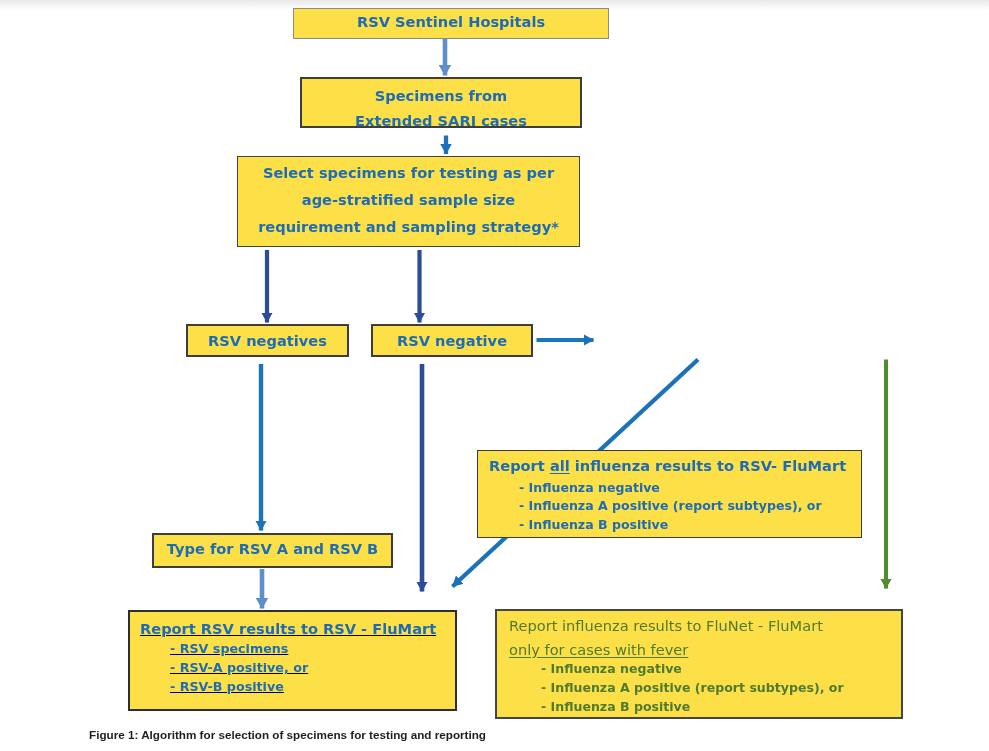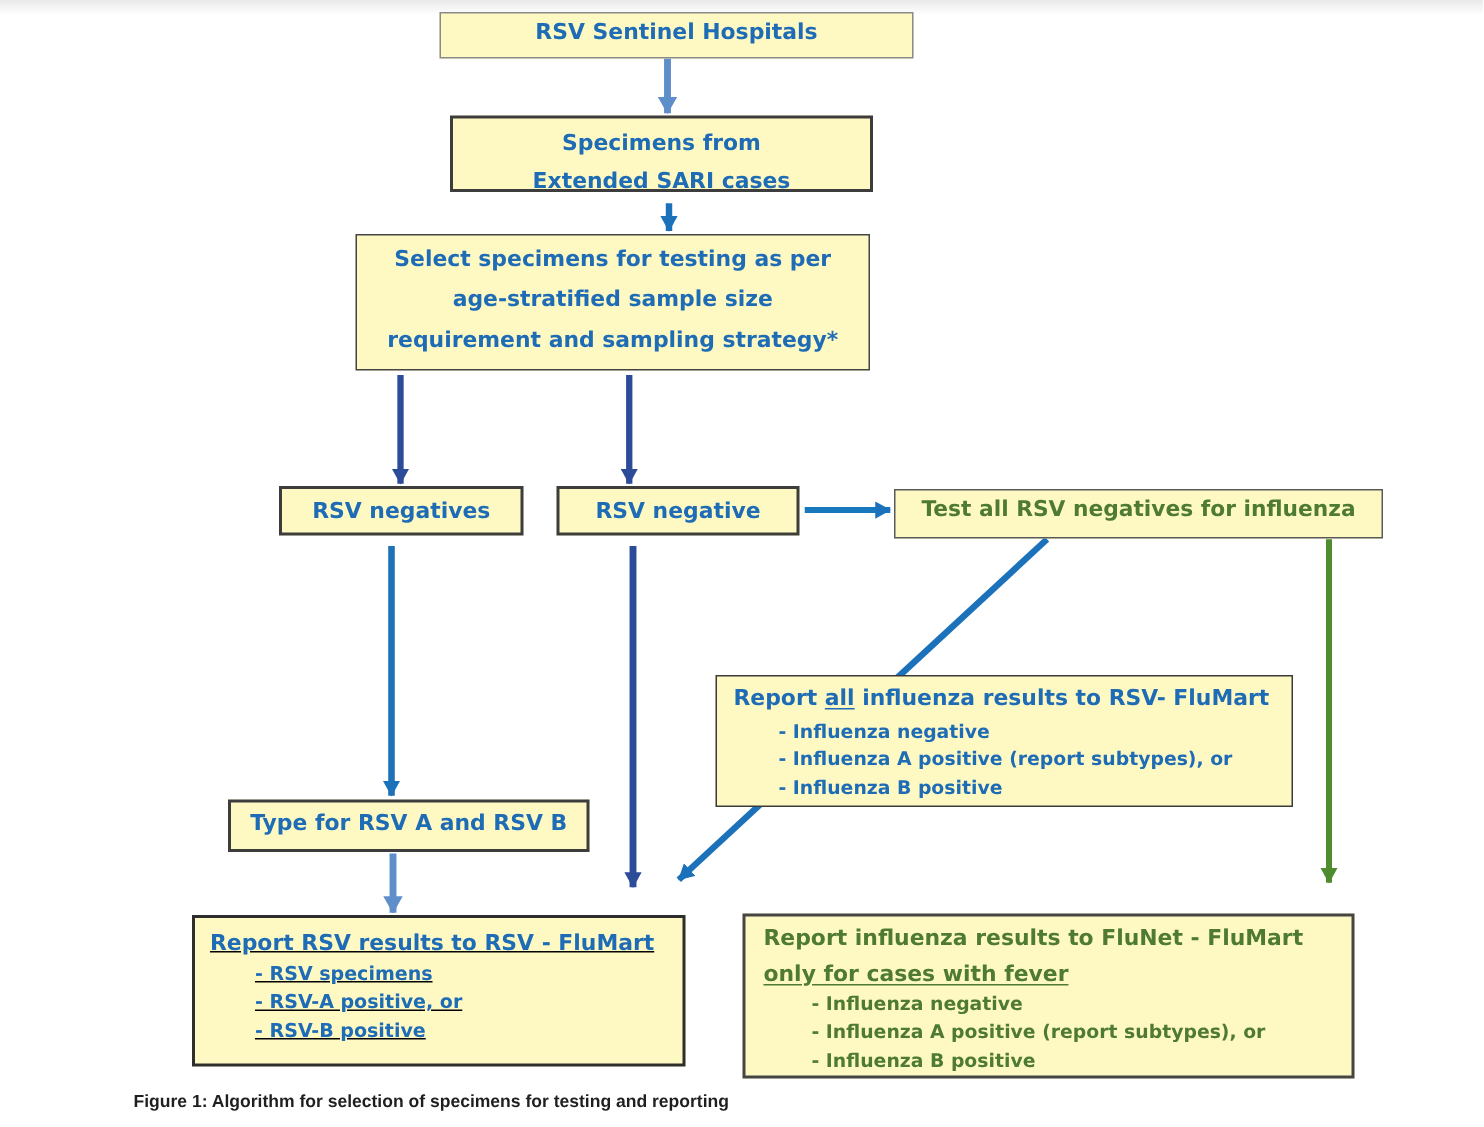--- a/index.html
+++ b/index.html
@@ -18,21 +18,21 @@
     width: 100%; height: 12px;
     background: linear-gradient(to bottom, #e9e9e9 0%, #f3f3f3 35%, #ffffff 85%);
   }
   svg.connectors {
     position: absolute;
     left: 0; top: 0;
     width: 989px; height: 751px;
   }
   .node {
     position: absolute;
-    background: #fef9c3;
+    background: #fde047;
   }
   .node.centered {
     display: flex;
     flex-direction: column;
     align-items: center;
     justify-content: center;
     text-align: center;
   }
   .blue-text  { color: #1e6cb5; }
   .green-text { color: #4e7b31; }
@@ -65,21 +65,21 @@
   #box-type-rsv .lbl { font-size: 14.6px; font-weight: bold; }
 
   #box-report-rsv   { left: 128px; top: 610px; width: 329px; height: 101px; border: 2px solid #2e2e2e;
                       padding: 4.5px 8px 0 10px; text-decoration: underline; }
   #box-report-rsv .title { font-size: 14.6px; font-weight: bold; line-height: 24px; white-space: nowrap; }
   #box-report-rsv .item  { font-size: 12.7px; font-weight: bold; line-height: 19px; padding-left: 30px; white-space: nowrap; }
   #box-report-rsv .title + .item { margin-top: -1.5px; }
 
   #box-report-flunet { left: 495px; top: 609px; width: 408px; height: 110px; border: 2px solid #454545;
                        padding: 2.5px 8px 0 12px; }
-  #box-report-flunet .title { font-size: 14.6px; font-weight: bold; line-height: 24px; white-space: nowrap; }
+  #box-report-flunet .title { font-size: 14.6px; font-weight: normal; line-height: 24px; white-space: nowrap; }
   #box-report-flunet .item  { font-size: 12.55px; font-weight: bold; line-height: 19px; padding-left: 32px; white-space: nowrap; }
   #box-report-flunet .u + .item { margin-top: -2.5px; }
 
   .caption {
     position: absolute;
     left: 89px; top: 727.5px;
     font-size: 11.7px;
     font-family: "Liberation Sans", sans-serif;
     font-weight: bold;
     color: #1f1f1f;
@@ -136,23 +136,20 @@
   </div>
 
   <div class="node centered" id="box-rsv-positive">
     <span class="lbl blue-text">RSV negatives</span>
   </div>
 
   <div class="node centered" id="box-rsv-negative">
     <span class="lbl blue-text">RSV negative</span>
   </div>
 
-  <div class="node centered" id="box-test-negatives">
-    <span class="lbl green-text">Test all RSV negatives for influenza</span>
-  </div>
 
   <div class="node" id="box-report-flumart">
     <div class="title blue-text"><span>Report </span><span class="u">all</span><span> influenza results to RSV- FluMart</span></div>
     <div class="item blue-text">- Influenza negative</div>
     <div class="item blue-text">- Influenza A positive (report subtypes), or</div>
     <div class="item blue-text">- Influenza B positive</div>
   </div>
 
   <div class="node centered" id="box-type-rsv">
     <span class="lbl blue-text">Type for RSV A and RSV B</span>

